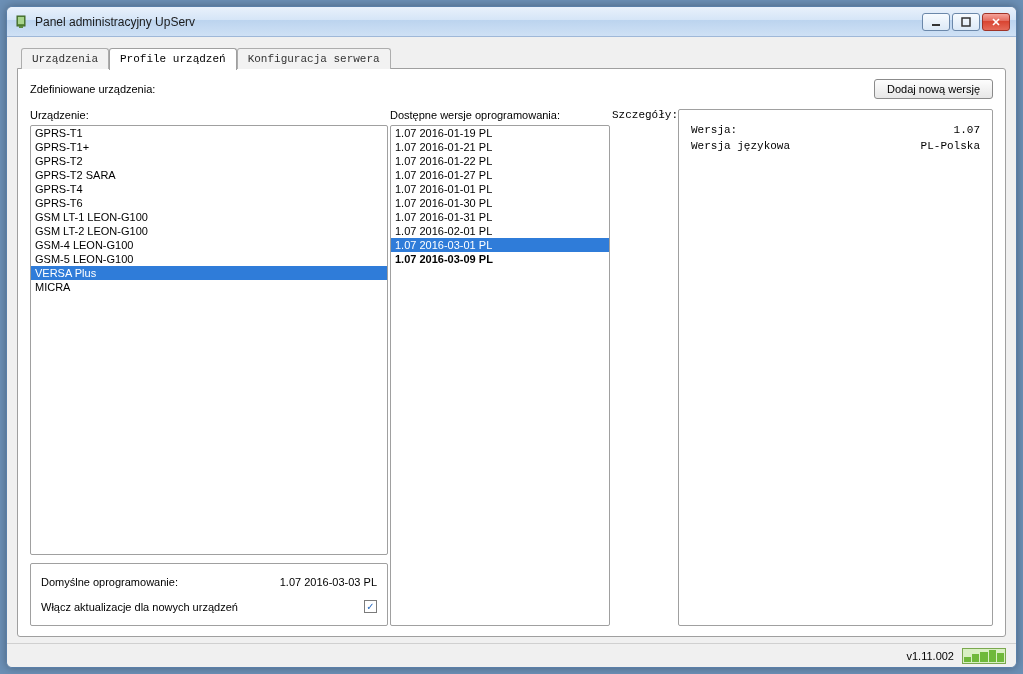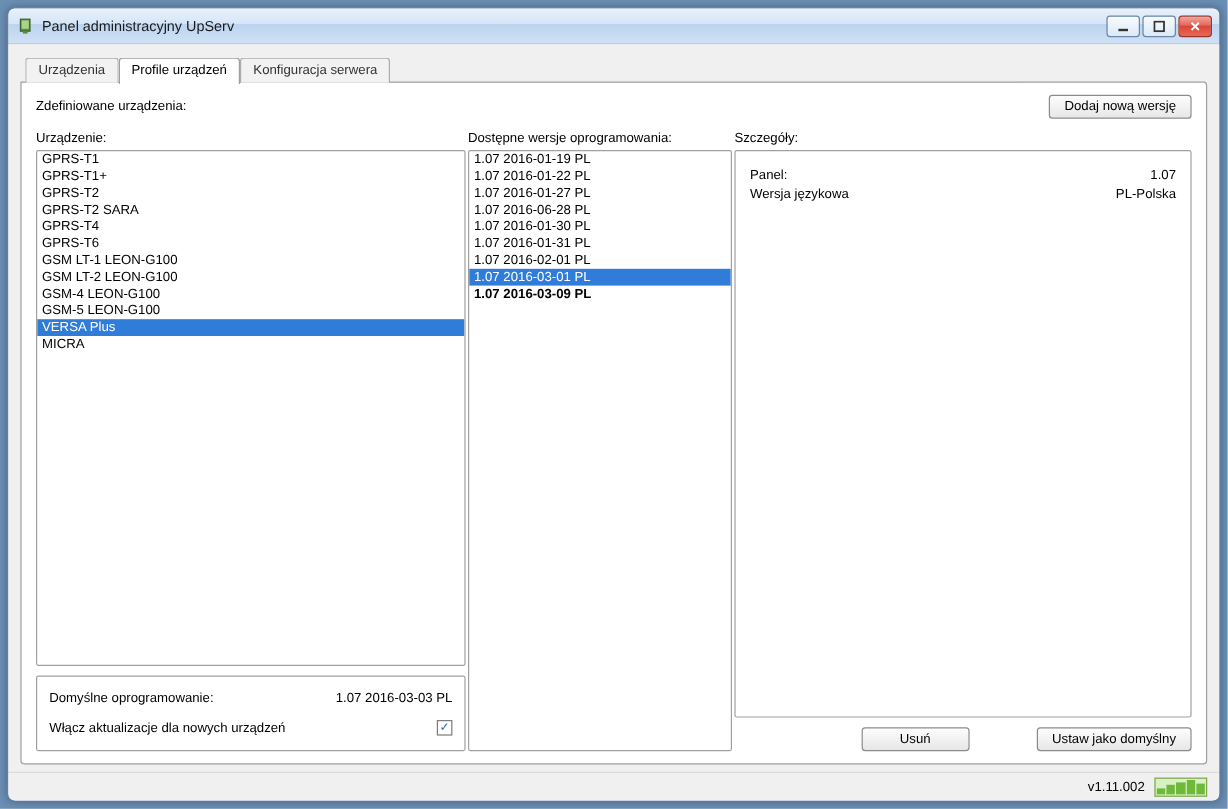--- a/index.html
+++ b/index.html
@@ -74,20 +74,21 @@
     z-index: 2;
   }
   .tab {
     padding: 4px 10px;
     border: 1px solid #adadad;
     border-bottom: none;
     background: #f2f2f2;
     margin-right: 0px;
     border-radius: 3px 3px 0 0;
     color: #333;
+    font-family: Liberation Mono, monospace;
   }
   .tab.active {
     background: #fff;
     border-color: #9f9f9f;
     position: relative;
     top: 1px;
     padding-bottom: 5px;
     color: #000;
   }
   .tab-panel {
@@ -115,21 +116,21 @@
     margin-left: 40px;
   }
   .columns {
     flex: 1;
     display: flex;
     gap: 2px;
     min-height: 0;
   }
   .col-left { width: 358px; display: flex; flex-direction: column; }
   .col-mid { width: 220px; display: flex; flex-direction: column; }
-  .col-right { flex: 1; display: flex; flex-direction: column; }
+  .col-right { flex: 1; display: flex; flex-direction: row; font-family: Liberation Mono, monospace; }
   .col-label { margin-bottom: 4px; }
   .listbox {
     flex: 1;
     border: 1px solid #a0a0a0;
     background: #fff;
     overflow: auto;
     border-radius: 2px;
   }
   .list-item {
     padding: 1px 4px;
@@ -277,46 +278,43 @@
               <span class="lbl">Włącz aktualizacje dla nowych urządzeń</span>
               <span class="checkbox" id="enable-updates-check">✓</span>
             </div>
           </div>
         </div>
 
         <div class="col-mid">
           <div class="col-label">Dostępne wersje oprogramowania:</div>
           <div class="listbox" id="versions-list">
               <div class="list-item">1.07 2016-01-19 PL</div>
+              <div class="list-item">1.07 2016-01-21 PL</div>
               <div class="list-item">1.07 2016-01-22 PL</div>
               <div class="list-item">1.07 2016-01-27 PL</div>
-              <div class="list-item">1.07 2016-06-28 PL</div>
+              <div class="list-item">1.07 2016-01-01 PL</div>
               <div class="list-item">1.07 2016-01-30 PL</div>
               <div class="list-item">1.07 2016-01-31 PL</div>
               <div class="list-item">1.07 2016-02-01 PL</div>
               <div class="list-item selected">1.07 2016-03-01 PL</div>
               <div class="list-item bold">1.07 2016-03-09 PL</div>
             </div>
         </div>
 
         <div class="col-right">
           <div class="col-label">Szczegóły:</div>
           <div class="details-box">
             <div class="detail-row">
-              <span class="lbl">Panel:</span>
+              <span class="lbl">Wersja:</span>
               <span>1.07</span>
             </div>
             <div class="detail-row">
               <span class="lbl">Wersja językowa</span>
               <span>PL-Polska</span>
             </div>
-          </div>
-          <div class="bottom-buttons">
-            <button class="btn" style="min-width:90px;">Usuń</button>
-            <button class="btn" style="min-width:120px;">Ustaw jako domyślny</button>
           </div>
         </div>
 
       </div>
 
     </div>
   </div>
 
   <div class="statusbar">
     <span>v1.11.002</span>

